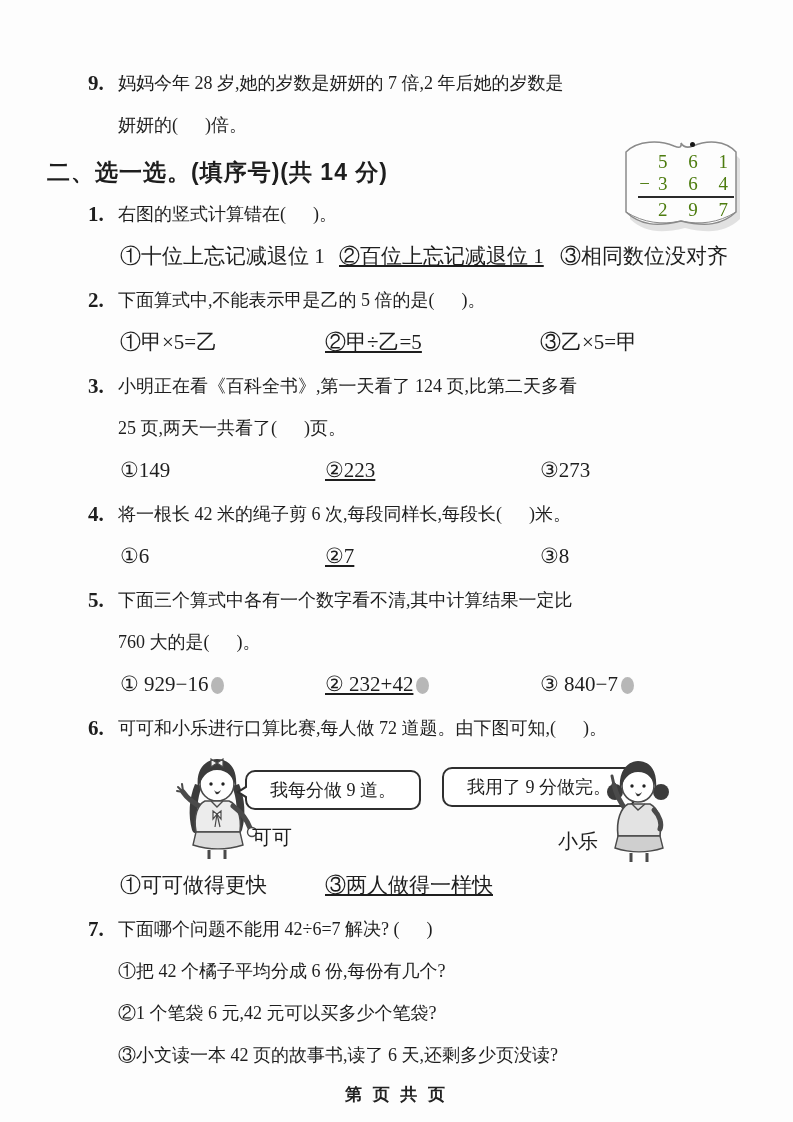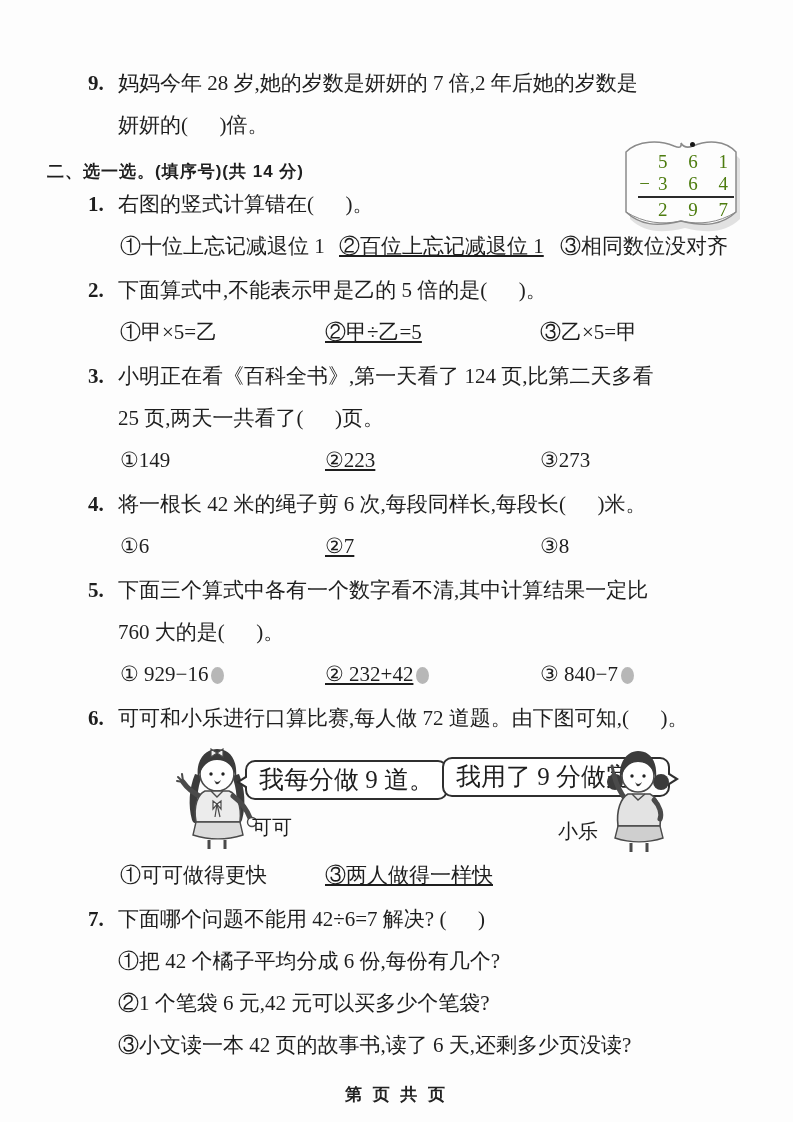--- a/index.html
+++ b/index.html
@@ -9,33 +9,33 @@
     margin:0 auto;
     background:#fdfdfd;
     box-sizing:border-box;
     padding:70px 45px 0 47px;
     overflow:hidden;
     font-family:"Liberation Serif","DejaVu Serif",serif;
     color:#1e1e1e;
   }
   .q { display:flex; margin-left:41px; margin-bottom:15px; }
   .qnum { flex:none; width:30px; font-weight:bold; font-size:21px; line-height:27px; }
-  .qbody { flex:1; font-size:21px; line-height:27px; }
+  .qbody { flex:1; font-size:18px; line-height:27px; }
   .qline { white-space:pre-wrap; margin-bottom:15px; }
   .qline:last-child { margin-bottom:0; }
   .opts { display:flex; margin:0 0 17px 73px; font-size:21px; line-height:27px; }
   .opts > span { white-space:pre-wrap; }
   .opts > span:nth-child(1) { flex:none; width:205px; }
   .opts > span:nth-child(2) { flex:none; width:215px;text-decoration:underline; }
   .opts.tight > span:nth-child(1) { flex:none; width:219px; }
   .opts.tight > span:nth-child(2) { flex:none; width:221px; }
   .section-title {
     font-family:"Liberation Sans","DejaVu Sans",sans-serif;
-    font-weight:bold; font-size:17px; line-height:30px;
-    margin:0 0 4px 0; letter-spacing:1px;
+    font-weight:bold; font-size:23px; line-height:30px;
+    margin:0 0 14px 0; letter-spacing:1px;
   }
   .q9 { margin-bottom:18px; }
   
   .blob {
     display:inline-block; width:13px; height:17px;
     background:#b7b7b7; border-radius:50%;
     margin-left:3px; vertical-align:-3px;
   }
   
   .book { position:absolute; left:614px; top:134px; width:136px; height:104px; }
@@ -50,21 +50,21 @@
     position:absolute; top:-9px; right:33px;
     width:5px; height:5px; border-radius:50%; background:#161616;
   }
   
   .illus { position:relative; height:110px; margin:0 0 8px 73px; }
   .girl { position:absolute; }
   .girl-left { left:45px; top:0; }
   .girl-right { left:478px; top:0; }
   .bubble {
     position:absolute; background:#fff; border:2px solid #2f2f2f;
-    border-radius:10px; padding:7px 12px; font-size:25px; line-height:22px;
+    border-radius:10px; padding:7px 23px; font-size:18px; line-height:22px;
   }
   .bubble span { white-space:pre-wrap; }
   .bubble::before, .bubble::after { content:""; position:absolute; }
   .bubble-left { left:125px; top:16px; }
   .bubble-left::before {
     left:-11px; top:13px;
     border:7px solid transparent; border-left:0; border-right:11px solid #2f2f2f;
   }
   .bubble-left::after {
     left:-7px; top:13px;

